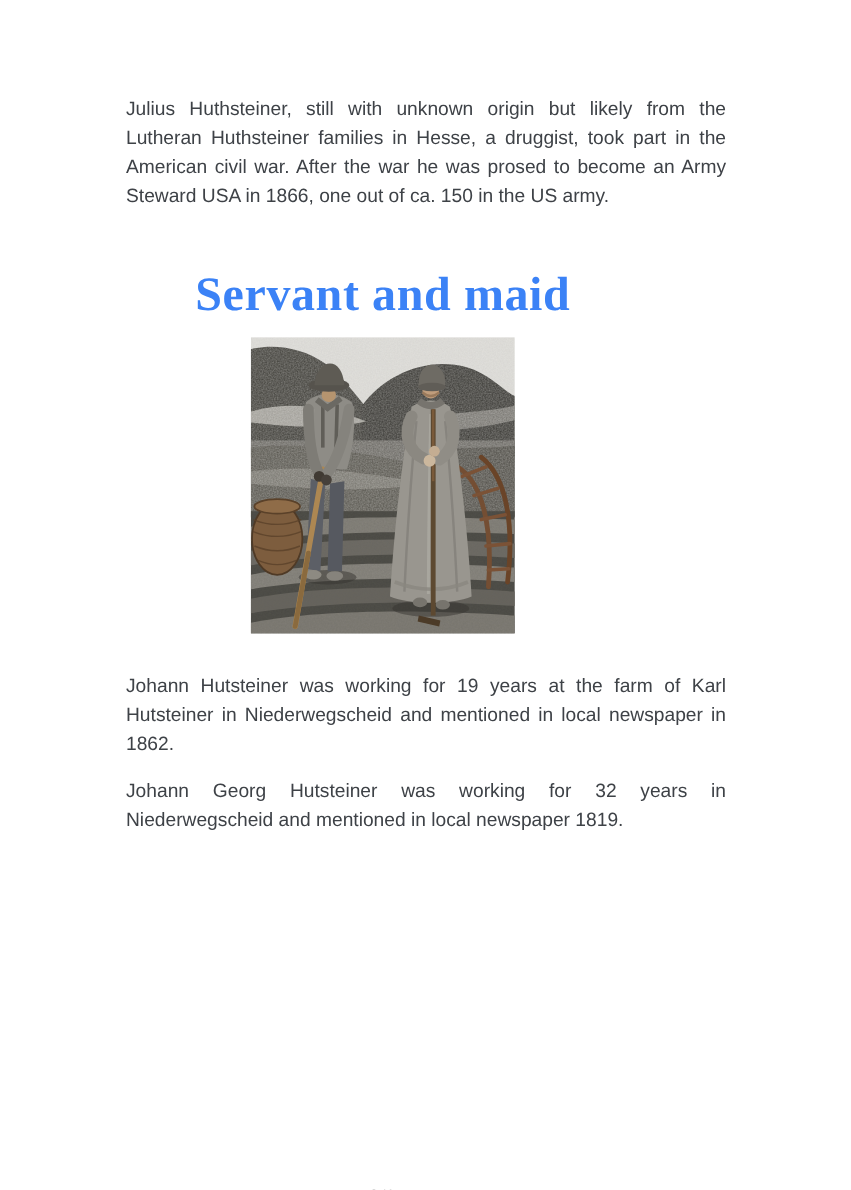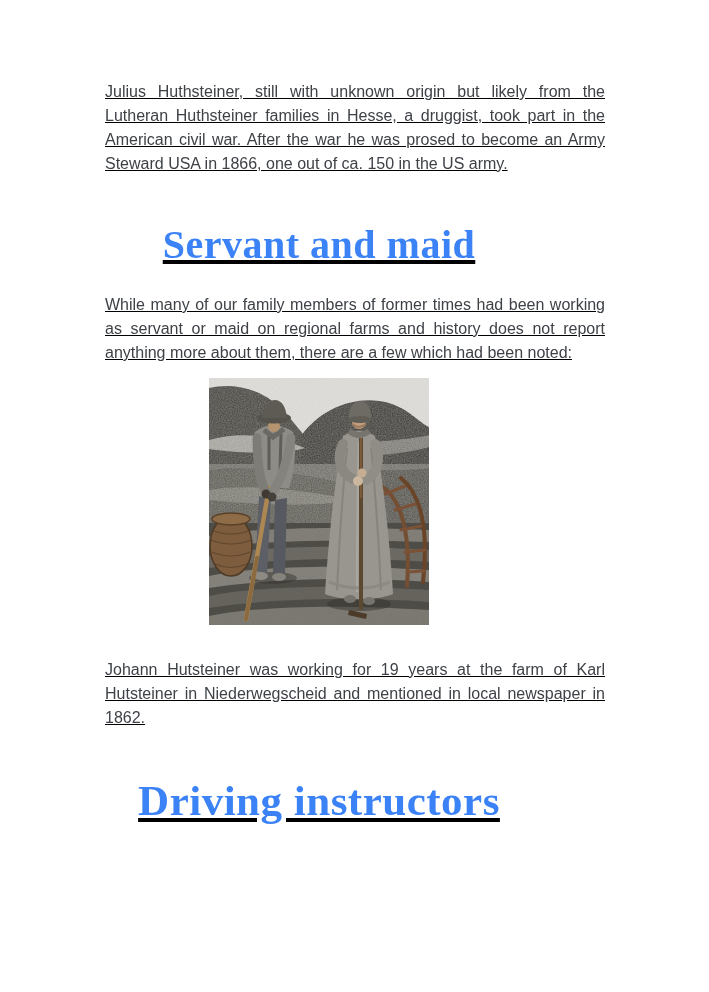--- a/index.html
+++ b/index.html
@@ -3,21 +3,20 @@
 <meta charset="utf-8">
 <style>
   * { margin:0; padding:0; box-sizing:border-box; }
   html,body { background:#ffffff; }
   .page {
     position:relative;
     width:638px; height:992px;
     background:#ffffff;
     overflow:hidden;
     font-family:"Liberation Sans", sans-serif;
-    text-decoration:underline;
   }
   .body-text {
     width:500px;
     margin-left:105px;
     font-size:16px;
     line-height:24px;
     text-align:justify;
     color:#3e4247;
   }
   .p-julius   { margin-top:80px; }
@@ -50,21 +49,20 @@
 </style>
 </head>
 <body>
 
 <div class="page">
 
   <p class="body-text p-julius">Julius Huthsteiner, still with unknown origin but likely from the Lutheran Huthsteiner families in Hesse, a druggist, took part in the American civil war. After the war he was prosed to become an Army Steward USA in 1866, one out of ca. 150 in the US army.</p>
 
   <h1 class="heading h-servant">Servant and maid</h1>
 
-  <p class="body-text p-intro">While many of our family members of former times had been working as servant or maid on regional farms and history does not report anything more about them, there are a few which had been noted:</p>
 
   <div class="figure-wrap">
     <svg viewBox="0 0 220 247" xmlns="http://www.w3.org/2000/svg">
       <defs>
         <filter id="grainL" x="0%" y="0%" width="100%" height="100%">
           <feTurbulence type="fractalNoise" baseFrequency="0.85" numOctaves="2" seed="7" stitchTiles="stitch"></feTurbulence>
           <feColorMatrix type="matrix" values="0 0 0 0 0.90  0 0 0 0 0.89  0 0 0 0 0.86  0 0 0 0.45 0"></feColorMatrix>
         </filter>
         <filter id="grainD" x="0%" y="0%" width="100%" height="100%">
           <feTurbulence type="fractalNoise" baseFrequency="0.7" numOctaves="2" seed="3" stitchTiles="stitch"></feTurbulence>
@@ -163,18 +161,18 @@
         <path d="M55,52 L64,59 L75,51" stroke="#6b6963" stroke-width="5" fill="none"></path>
         <circle cx="65" cy="48" r="6" fill="#b5946f"></circle>
         <ellipse cx="65" cy="40" rx="17" ry="5.5" fill="#56534d"></ellipse>
         <path d="M53,40 C54,28 60,22 66,22 C72,22 77,28 78,40 Z" fill="#5e5b54"></path>
       </g>
     </svg>
   </div>
 
   <p class="body-text p-johann">Johann Hutsteiner was working for 19 years at the farm of Karl Hutsteiner in Niederwegscheid and mentioned in local newspaper in 1862.</p>
 
+  <p class="body-text p-georg">Johann Georg Hutsteiner was working for 32 years in Niederwegscheid and mentioned in local newspaper 1819.</p>
 
-  <h1 class="heading h-driving">Driving instructors</h1>
 
   <div class="page-number">348</div>
 
 </div>
 
 </body></html>

